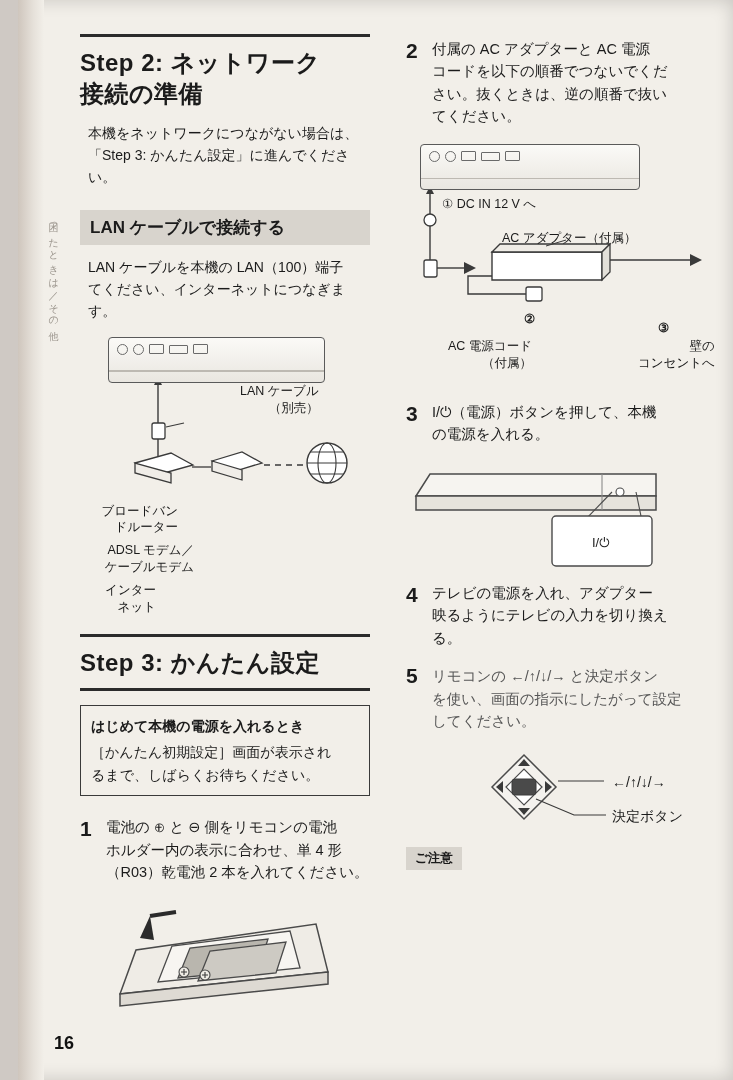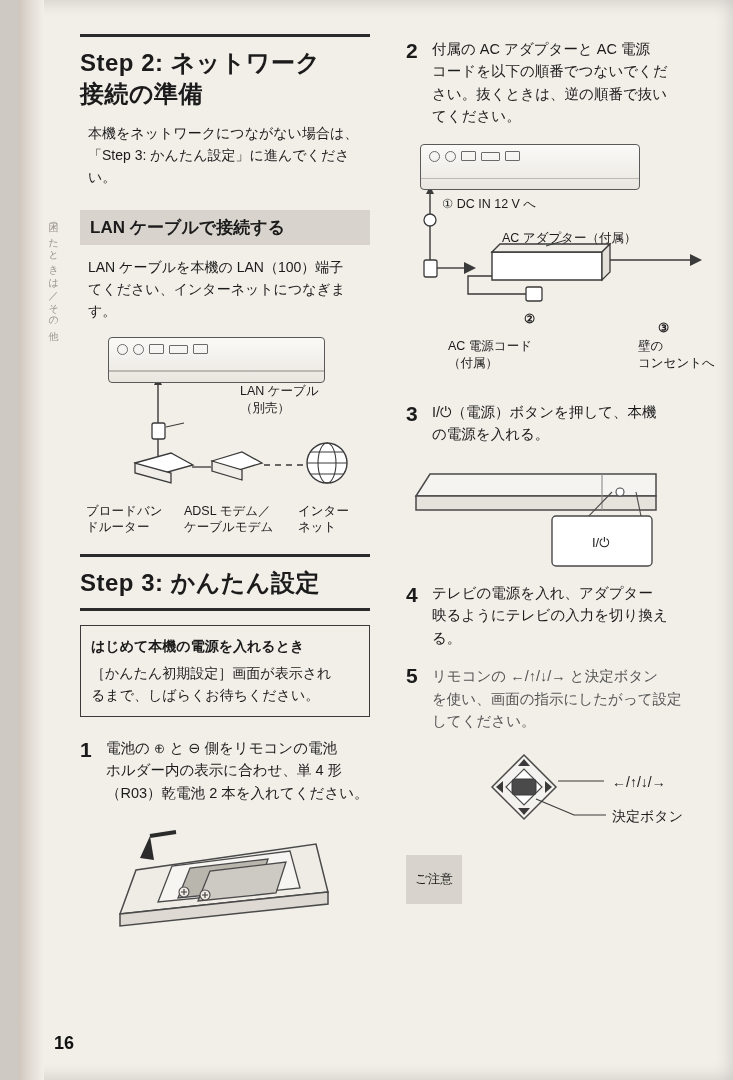--- a/index.html
+++ b/index.html
@@ -60,26 +60,26 @@
   
   .boxed{
     border:1px solid #3a3a3a;
     padding:9px 10px;margin-top:14px;
     font-size:14px;line-height:1.6;
   }
   .boxed .ttl{font-weight:bold;}
 
   .cautionTag{
     display:inline-block;background:#d8d4cd;
-    font-size:12.5px;font-weight:normal;padding:16px 9px;margin-top:22px;
+    font-size:12.5px;font-weight:bold;padding:3px 9px;margin-top:14px;
   }
   .cautionBody{font-size:13.5px;line-height:1.6;margin-top:8px;color:#3a3a3a;}
 
   
-  .fig{position:relative;margin-top:14px;}
+  .fig{position:relative;margin-top:14px;text-align:right;}
   .device{
     position:relative;
     width:215px;height:44px;
     border:1.6px solid #5a5a5a;border-radius:4px;
     background:linear-gradient(180deg,#fbfaf7 0%, #e9e6e0 100%);
   }
   .device .ports{
     position:absolute;left:8px;top:6px;display:flex;gap:5px;align-items:center;
   }
   .device .ports i{
@@ -92,21 +92,21 @@
   }
 
   .callout{font-size:12.5px;line-height:1.4;}
 
   svg{display:block;}
 
   .pageno{
     position:absolute;left:36px;bottom:26px;
     font-size:18px;font-weight:bold;color:#111;
   }
-  .net-labels{display:flex;gap:6px;margin-top:6px;}
+  .net-labels{display:flex;gap:6px;margin-top:6px;flex-direction:column;}
   .net-labels div{font-size:12.5px;line-height:1.35;}
 </style>
 </head>
 <body>
 
 <div class="page">
 
   <div class="vert-note">困ったときは／その他</div>
 
   <div class="col colL">

